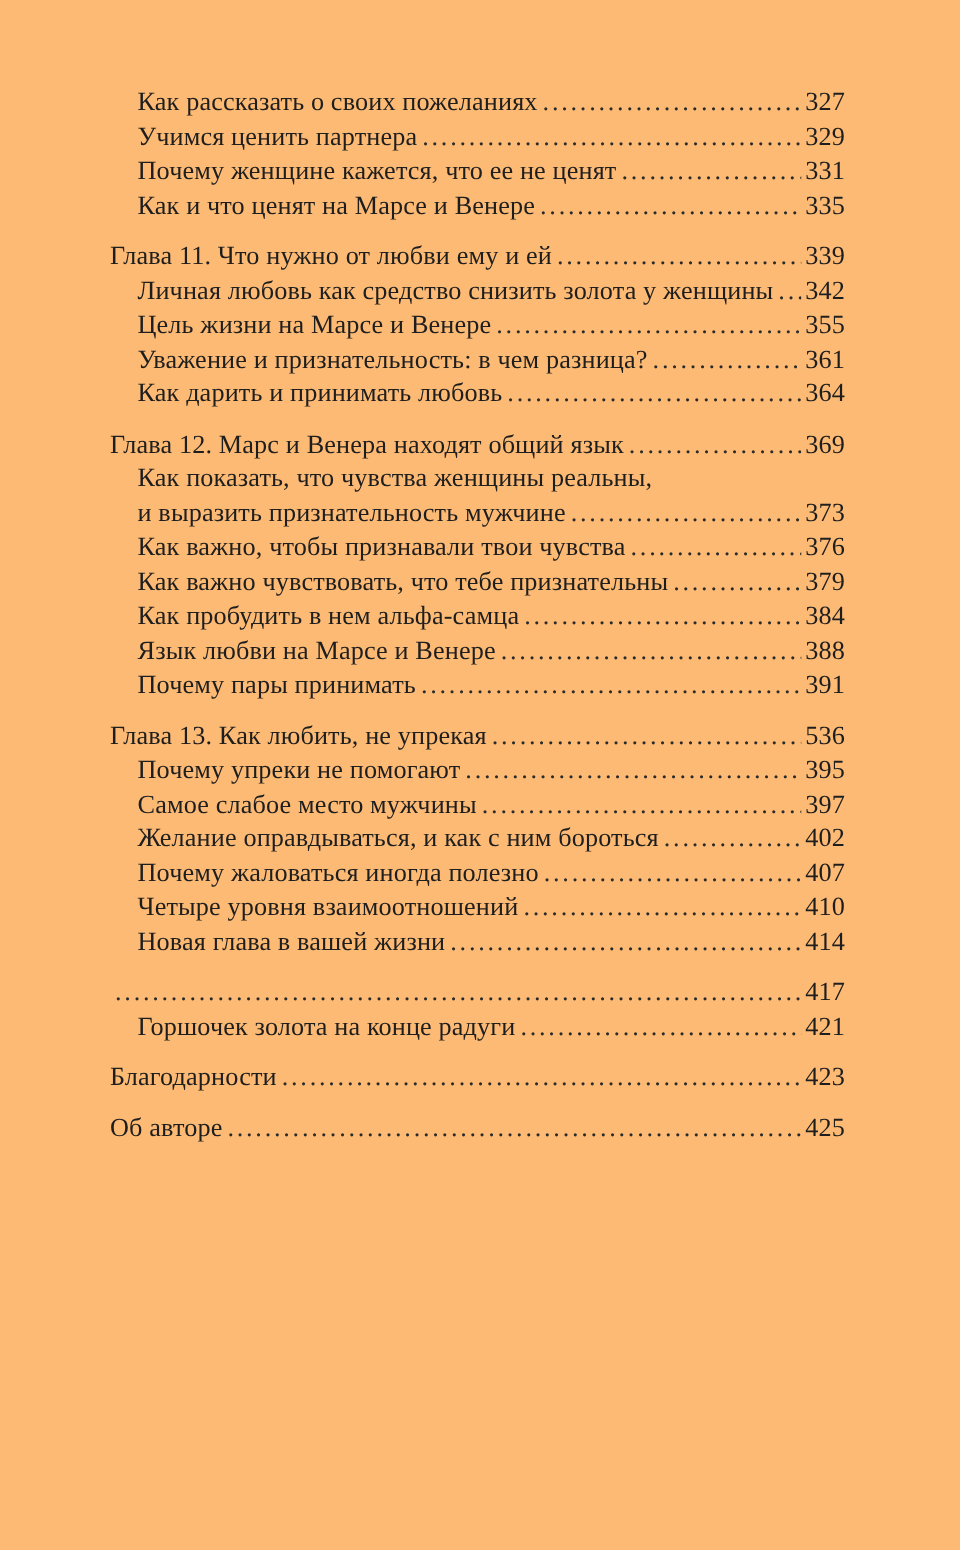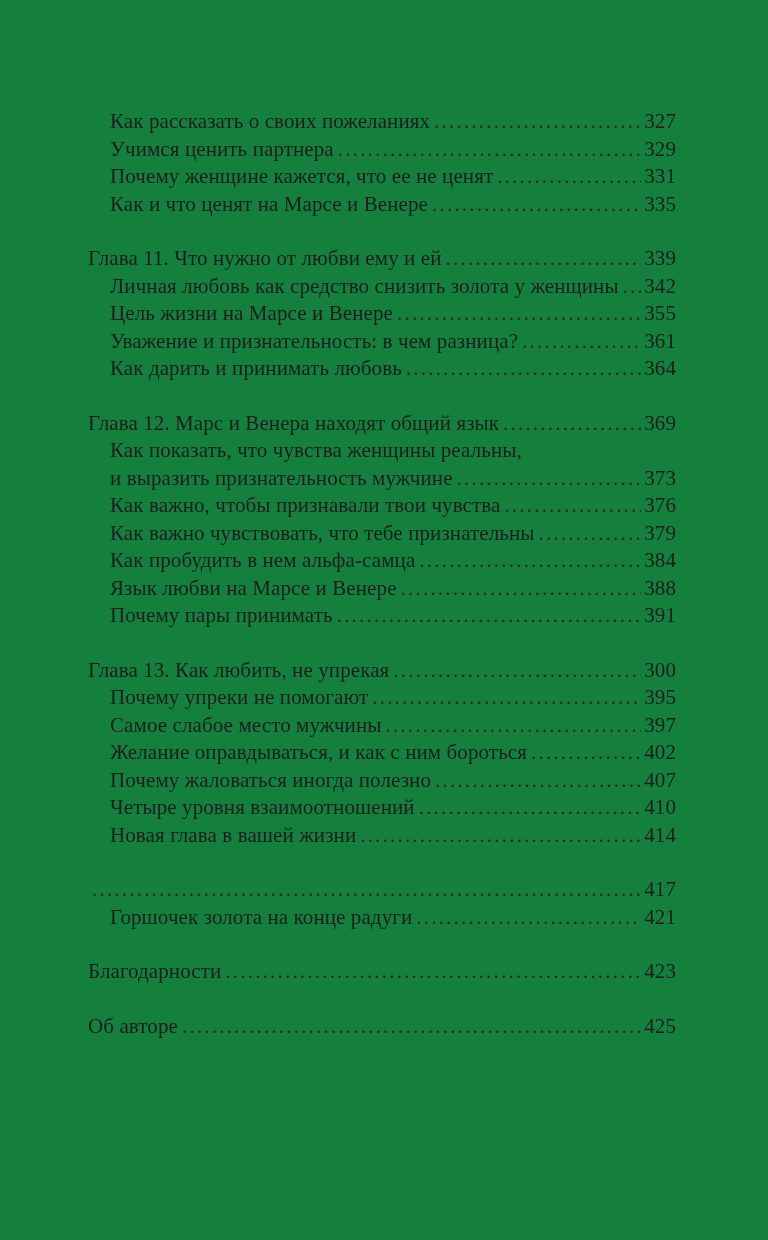--- a/index.html
+++ b/index.html
@@ -11,38 +11,38 @@
     width: 768px;
     height: 1240px;
     overflow: hidden;
     font-family: "Liberation Serif", "DejaVu Serif", serif;
     color: #1e1e1e;
   }
   .page {
     box-sizing: border-box;
     width: 768px;
     height: 1240px;
-    padding: 108px 92px 0 88px;
-    background: #15803d;
+    padding: 68px 92px 0 88px;
+    background: #fdba74;
   }
   .toc {
     width: 100%;
   }
   .toc-row {
     display: flex;
     align-items: baseline;
     font-size: 21px;
     line-height: 27.5px;
     letter-spacing: 0.1px;
   }
   .toc-row.level-1 {
     padding-left: 22px;
   }
   .toc-row.section-start {
-    margin-top: 27px;
+    margin-top: 13px;
   }
   .toc-label {
     flex: 0 0 auto;
     white-space: nowrap;
   }
   .toc-leader {
     flex: 1 1 auto;
     min-width: 6px;
     overflow: hidden;
     white-space: nowrap;
@@ -145,21 +145,21 @@
     <span class="toc-page">388</span>
   </div>
       <div class="toc-row level-1">
     <span class="toc-label">Почему пары принимать</span>
     <span class="toc-leader"></span>
     <span class="toc-page">391</span>
   </div>
       <div class="toc-row level-0 section-start">
     <span class="toc-label">Глава 13. Как любить, не упрекая</span>
     <span class="toc-leader"></span>
-    <span class="toc-page">300</span>
+    <span class="toc-page">536</span>
   </div>
       <div class="toc-row level-1">
     <span class="toc-label">Почему упреки не помогают</span>
     <span class="toc-leader"></span>
     <span class="toc-page">395</span>
   </div>
       <div class="toc-row level-1">
     <span class="toc-label">Самое слабое место мужчины</span>
     <span class="toc-leader"></span>
     <span class="toc-page">397</span>

